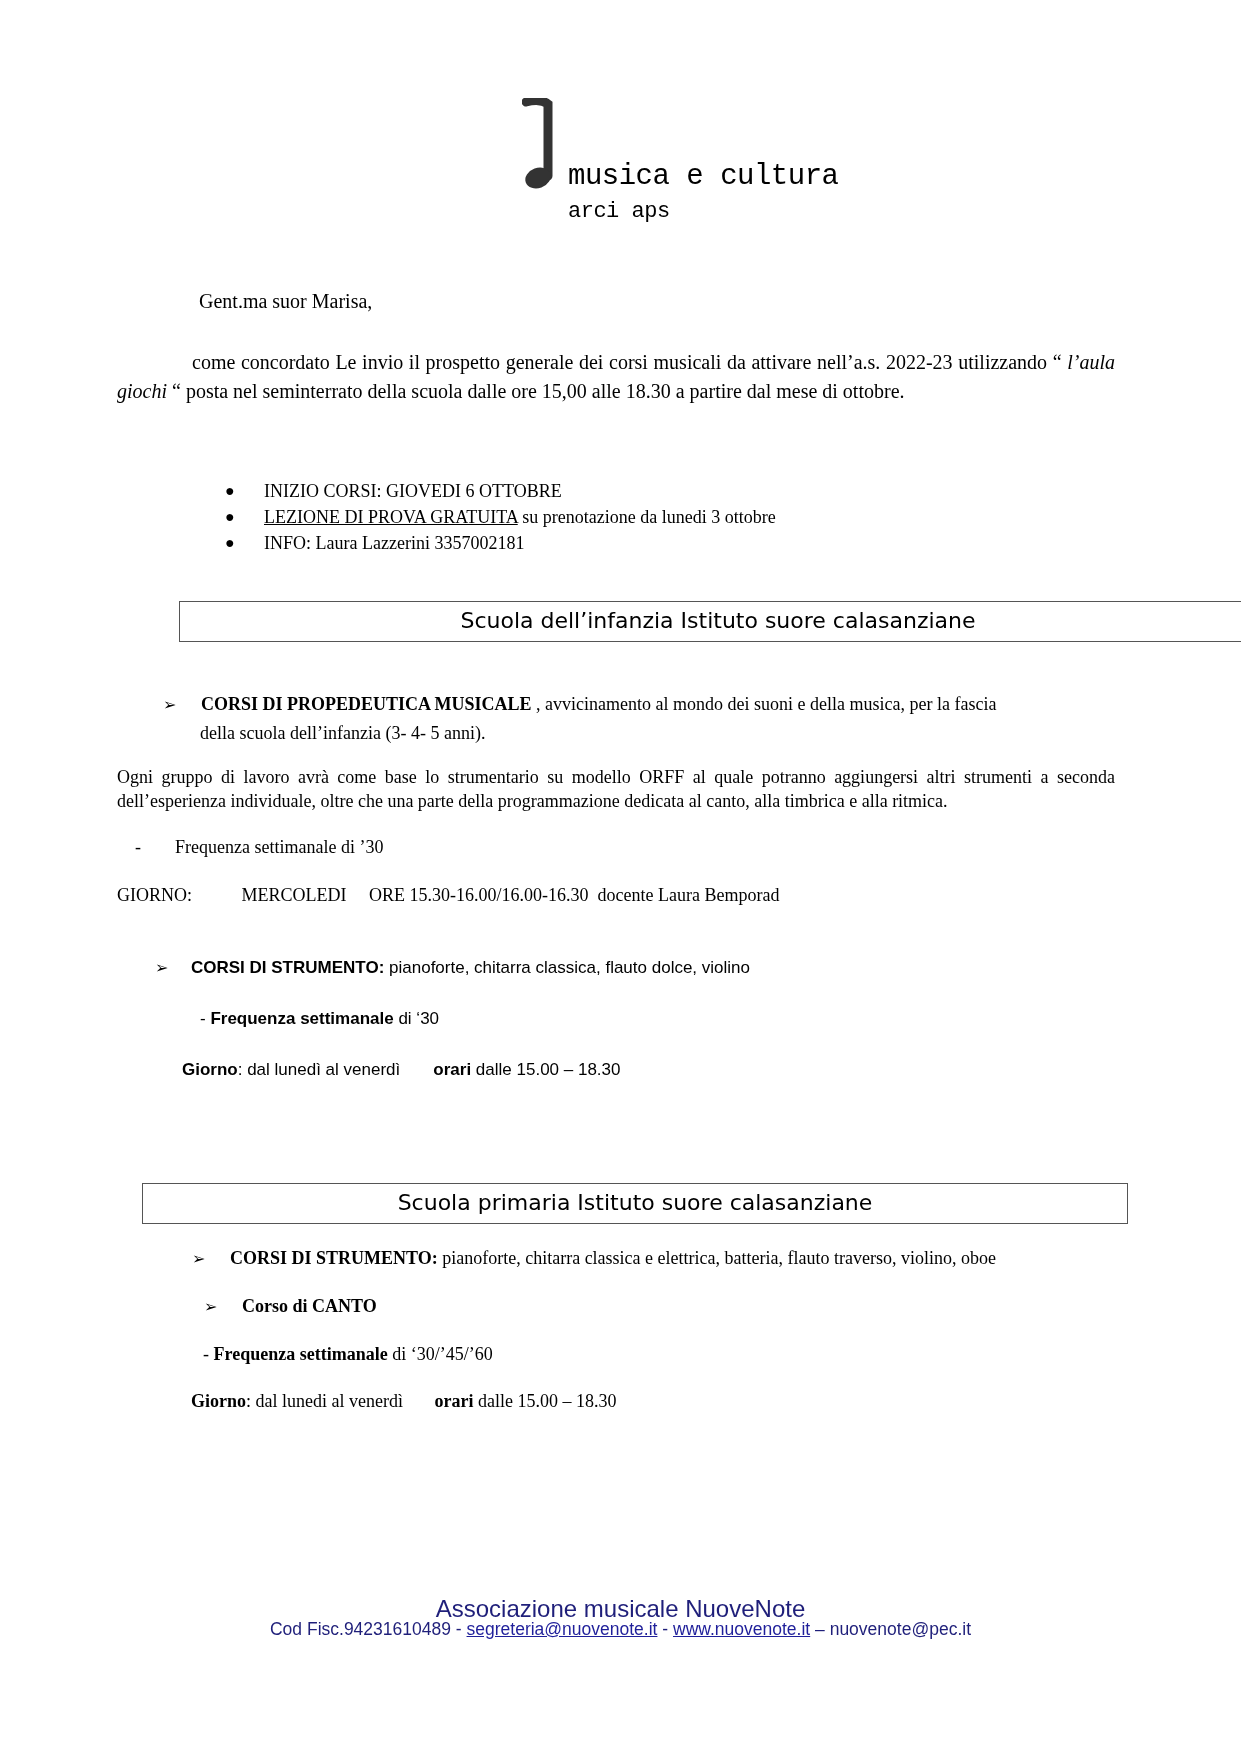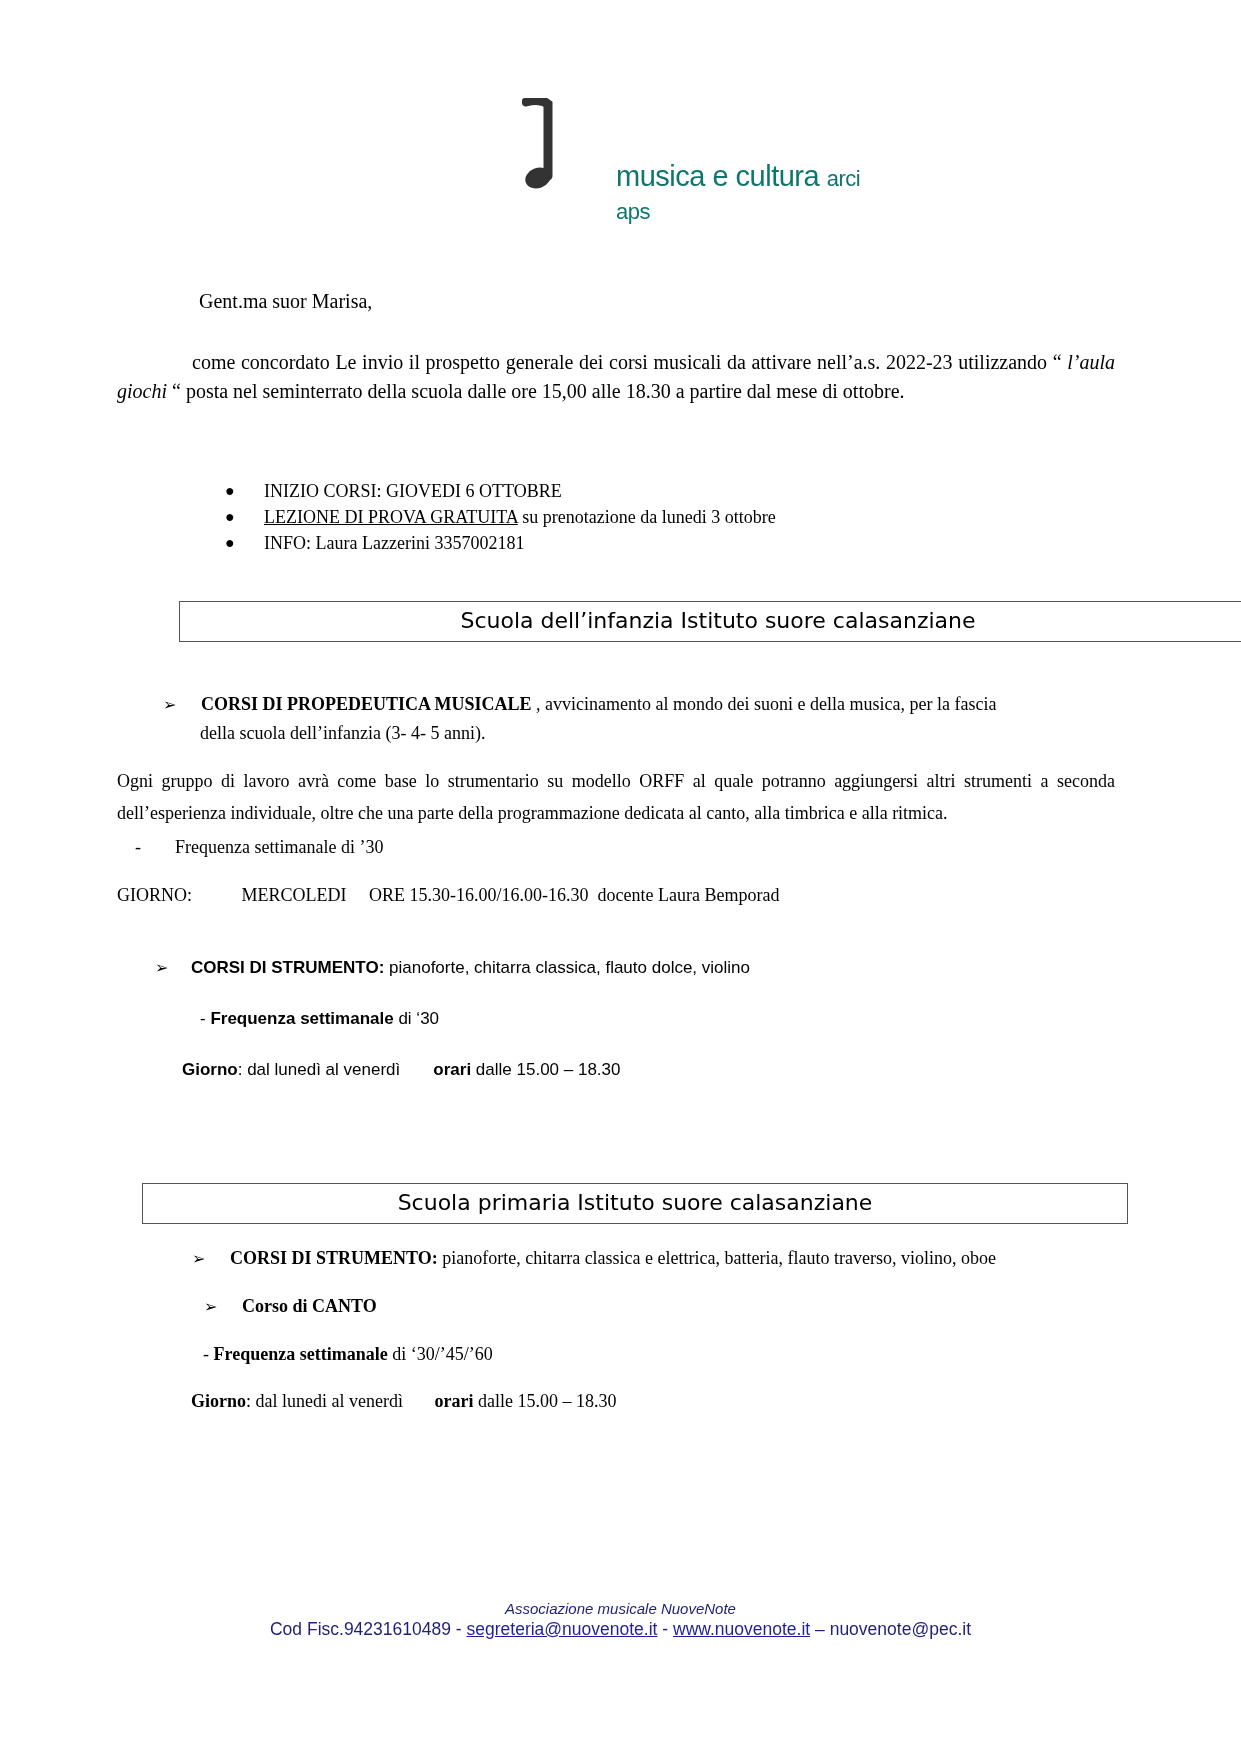--- a/index.html
+++ b/index.html
@@ -6,58 +6,58 @@
   body { width: 1241px; height: 1755px; position: relative; overflow: hidden;
          font-family: "Liberation Serif", serif; color: #000; }
   .abs { position: absolute; }
   .serif { font-family: "Liberation Serif", serif; font-size: 19px; }
 
   
   .logo { left: 370px; top: 86px; width: 520px; height: 120px; }
   .logo-main { position: absolute; left: 0; top: 0; font-family: "DejaVu Sans", sans-serif;
                font-size: 70px; font-weight: normal; color: #2f62ad; letter-spacing: -2px; line-height: 80px; }
   .logo-note { position: absolute; left: 152px; top: 12px; }
-  .logo-sub { position: absolute; left: 198px; top: 74px; font-family: Liberation Sans, sans-serif;
-              font-size: 29px; color: #0f766e; letter-spacing: -0.5px; margin-left: 48px; }
+  .logo-sub { position: absolute; left: 198px; top: 74px; font-family: Liberation Mono, monospace;
+              font-size: 29px; color: #000000; letter-spacing: -0.5px; }
   .logo-sub .small { font-size: 22px; }
 
   .salutation { left: 199px; top: 290px; font-size: 20px; }
   .para { left: 117px; top: 348px; width: 998px; font-size: 20px; line-height: 29px; text-align: justify; }
   .para .indent { display: inline-block; width: 75px; }
 
   .bullets { left: 225px; top: 478px; font-size: 18px; line-height: 26px; margin: 0; padding: 0; list-style: none; }
   .bullets li { position: relative; padding-left: 39px; }
   .bullets li .dot { position: absolute; left: 0; top: 0; font-size: 16px; }
   .u { text-decoration: underline; }
 
   .section-box { border: 1.5px solid #555; text-align: center; font-family: "DejaVu Sans", sans-serif;
                  font-size: 22px; box-sizing: border-box; }
   .box1 { left: 179px; top: 601px; width: 1078px; height: 41px; line-height: 38px; }
   .box2 { left: 142px; top: 1183px; width: 986px; height: 41px; line-height: 38px; }
 
   .arrow { font-size: 16px; display: inline-block; width: 38px; }
   .item1 { left: 155px; top: 690px; width: 960px; font-size: 18px; line-height: 29px; margin-left: 8px; }
   .item1 .cont { padding-left: 37px; display: block; }
-  .ogni { left: 117px; top: 765px; width: 998px; font-size: 18px; line-height: 32px; text-align: justify; }
+  .ogni { left: 117px; top: 765px; width: 998px; font-size: 18px; line-height: 24px; text-align: justify; }
   .freq1 { left: 135px; top: 837px; font-size: 18px; }
   .freq1 .dash { display: inline-block; width: 40px; }
   .giorno1 { left: 117px; top: 885px; font-size: 18px; white-space: pre; }
 
   .item2 { left: 155px; top: 958px; font-family: "Liberation Sans", sans-serif; font-size: 17px; }
   .freq2 { left: 200px; top: 1009px; font-family: "Liberation Sans", sans-serif; font-size: 17px; }
   .giorno2 { left: 182px; top: 1060px; font-family: "Liberation Sans", sans-serif; font-size: 17px; white-space: pre; }
 
   .item3 { left: 192px; top: 1248px; font-size: 18px; }
   .item4 { left: 204px; top: 1296px; font-size: 18px; }
   .freq3 { left: 203px; top: 1344px; font-size: 18px; }
   .giorno3 { left: 191px; top: 1391px; font-size: 18px; white-space: pre; }
 
   .footer { left: 0; top: 1598px; width: 1241px; text-align: center; font-family: "Liberation Sans", sans-serif;
             color: #1f1f7a; font-size: 17.5px; line-height: 21px; }
-  .footer .title { font-size: 15px; font-style: italic; }
+  .footer .title { font-size: 24px; }
   .footer a { color: #1f1f9a; text-decoration: underline; }
 </style>
 </head>
 <body>
 
 <div class="abs logo">
   <svg class="logo-note" width="40" height="95" viewBox="0 0 40 95">
     <path d="M4 4 Q18 0 26 6 L26 78" stroke="#333" stroke-width="9" fill="none" stroke-linecap="round"></path>
     <ellipse cx="16" cy="80" rx="13" ry="10" fill="#333" transform="rotate(-20 16 80)"></ellipse>
   </svg>

